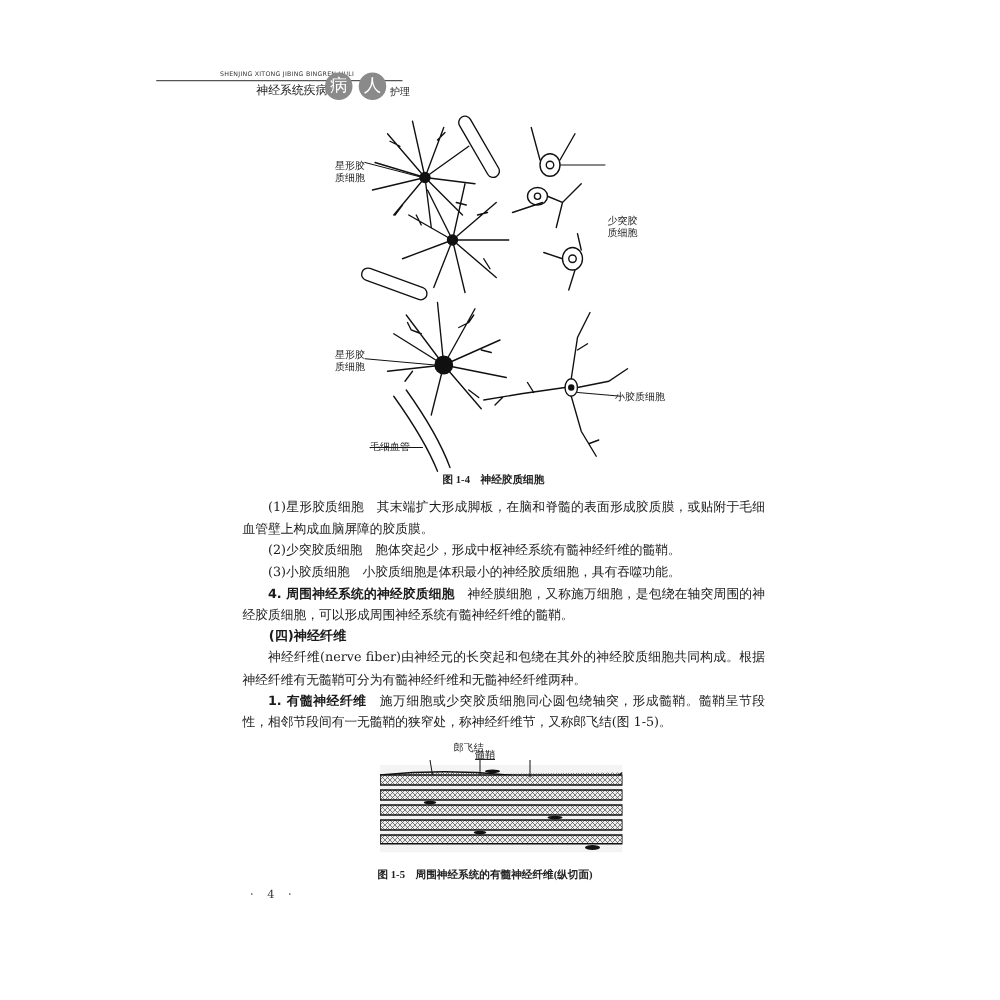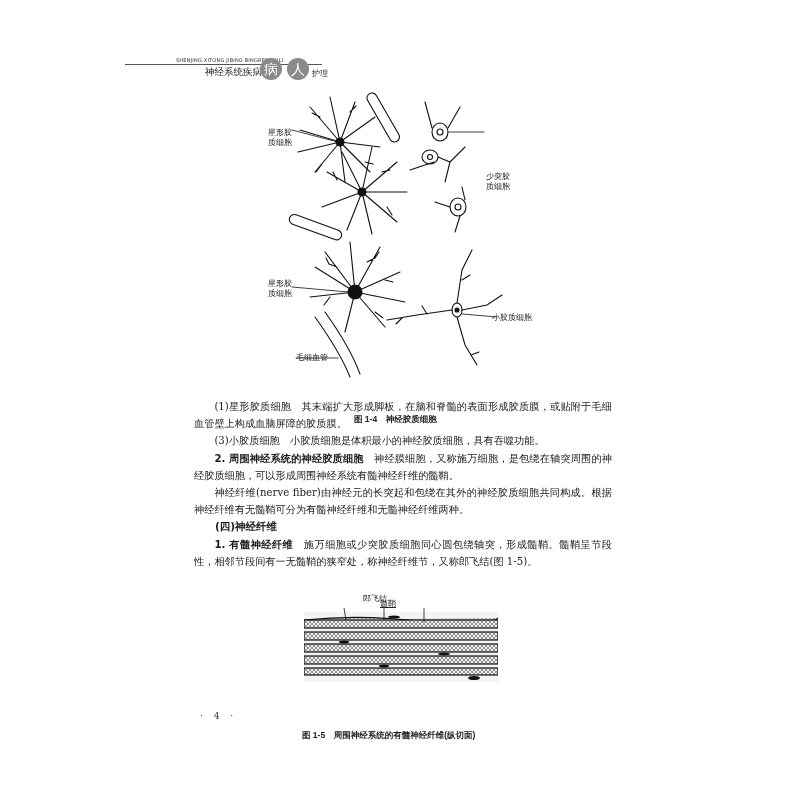--- a/index.html
+++ b/index.html
@@ -6,21 +6,21 @@
   body{width:800px;height:800px;position:relative;overflow:hidden;font-family:"DejaVu Serif","Liberation Serif",serif;color:#1a1a1a;}
   .abs{position:absolute;}
   .hdr-line{left:125px;top:64px;width:197px;height:1px;background:#555;}
   .hdr-pinyin{left:176px;top:57px;font-family:"DejaVu Sans","Liberation Sans",sans-serif;font-size:5px;letter-spacing:0.2px;color:#333;white-space:nowrap;}
   .hdr-title{left:205px;top:66px;font-family:"DejaVu Sans","Liberation Sans",sans-serif;font-size:9.5px;color:#222;white-space:nowrap;}
   .hdr-badge{width:22px;height:22px;border-radius:50%;background:#8a8a8a;color:#fff;font-size:14px;line-height:22px;text-align:center;font-family:"DejaVu Sans",sans-serif;}
   .hdr-badge1{left:260px;top:58px;}
   .hdr-badge2{left:287px;top:58px;}
   .hdr-tail{left:312px;top:68px;font-family:"DejaVu Sans",sans-serif;font-size:8px;color:#222;}
   .lbl{font-size:8px;line-height:10px;color:#222;white-space:nowrap;}
-  .cap{font-family:Liberation Sans, sans-serif;font-size:8.5px;font-weight:bold;color:#222;white-space:nowrap;margin-top:36px;}
+  .cap{font-family:Liberation Serif, serif;font-size:8.5px;font-weight:bold;color:#222;white-space:nowrap;}
   .body-text{left:194px;width:418px;font-size:10.2px;line-height:17.2px;text-align:justify;}
   .body-text p{margin:0;}
   .ind{text-indent:2em;}
   .bold{font-family:"DejaVu Sans","Liberation Sans",sans-serif;font-weight:bold;}
   .sec{font-family:"DejaVu Sans","Liberation Sans",sans-serif;font-weight:bold;font-size:10.5px;}
   .pgno{left:200px;top:711px;font-size:9px;letter-spacing:4px;color:#333;}
   svg{position:absolute;}
 </style>
 </head>
 <body>
@@ -85,24 +85,25 @@
 <div class="abs lbl" style="left:268px;top:279px;">
   <div>星形胶</div>
     <div>质细胞</div>
 </div>
 <div class="abs lbl" style="left:492px;top:313px;">小胶质细胞</div>
 <div class="abs lbl" style="left:296px;top:353px;font-family:Liberation Serif, serif;">毛细血管</div>
 <div class="abs cap" style="left:354px;top:378px;">图 1-4　神经胶质细胞</div>
 
 <div class="abs body-text" style="top:398px;">
   <p class="ind"><span>(1)星形胶质细胞</span><span>　其末端扩大形成脚板，在脑和脊髓的表面形成胶质膜，或贴附于毛细血管壁上构成血脑屏障的胶质膜。</span></p>
+  <p class="ind"><span>(2)少突胶质细胞</span><span>　胞体突起少，形成中枢神经系统有髓神经纤维的髓鞘。</span></p>
   <p class="ind"><span>(3)小胶质细胞</span><span>　小胶质细胞是体积最小的神经胶质细胞，具有吞噬功能。</span></p>
-  <p class="ind"><span class="bold">2. 周围神经系统的神经胶质细胞</span><span>　神经膜细胞，又称施万细胞，是包绕在轴突周围的神经胶质细胞，可以形成周围神经系统有髓神经纤维的髓鞘。</span></p>
+  <p class="ind"><span class="bold">4. 周围神经系统的神经胶质细胞</span><span>　神经膜细胞，又称施万细胞，是包绕在轴突周围的神经胶质细胞，可以形成周围神经系统有髓神经纤维的髓鞘。</span></p>
+  <p class="ind sec">(四)神经纤维</p>
   <p class="ind">神经纤维(nerve fiber)由神经元的长突起和包绕在其外的神经胶质细胞共同构成。根据神经纤维有无髓鞘可分为有髓神经纤维和无髓神经纤维两种。</p>
-  <p class="ind sec">(四)神经纤维</p>
   <p class="ind"><span class="bold">1. 有髓神经纤维</span><span>　施万细胞或少突胶质细胞同心圆包绕轴突，形成髓鞘。髓鞘呈节段性，相邻节段间有一无髓鞘的狭窄处，称神经纤维节，又称郎飞结(图 1-5)。</span></p>
 </div>
 
 <div class="abs lbl" style="left:335px;top:594px;margin-left:28px;">郎飞结</div>
 <div class="abs lbl" style="left:380px;top:599px;text-decoration:underline;">髓鞘</div>
 <div class="abs lbl" style="left:418px;top:599px;margin-top:40px;">神经膜</div>
 <svg style="left:304px;top:608px;" width="194" height="74" viewBox="0 0 194 74">
   <defs>
     <pattern id="hatch" width="4" height="4" patternUnits="userSpaceOnUse">
       <rect width="4" height="4" fill="#eee"></rect>

